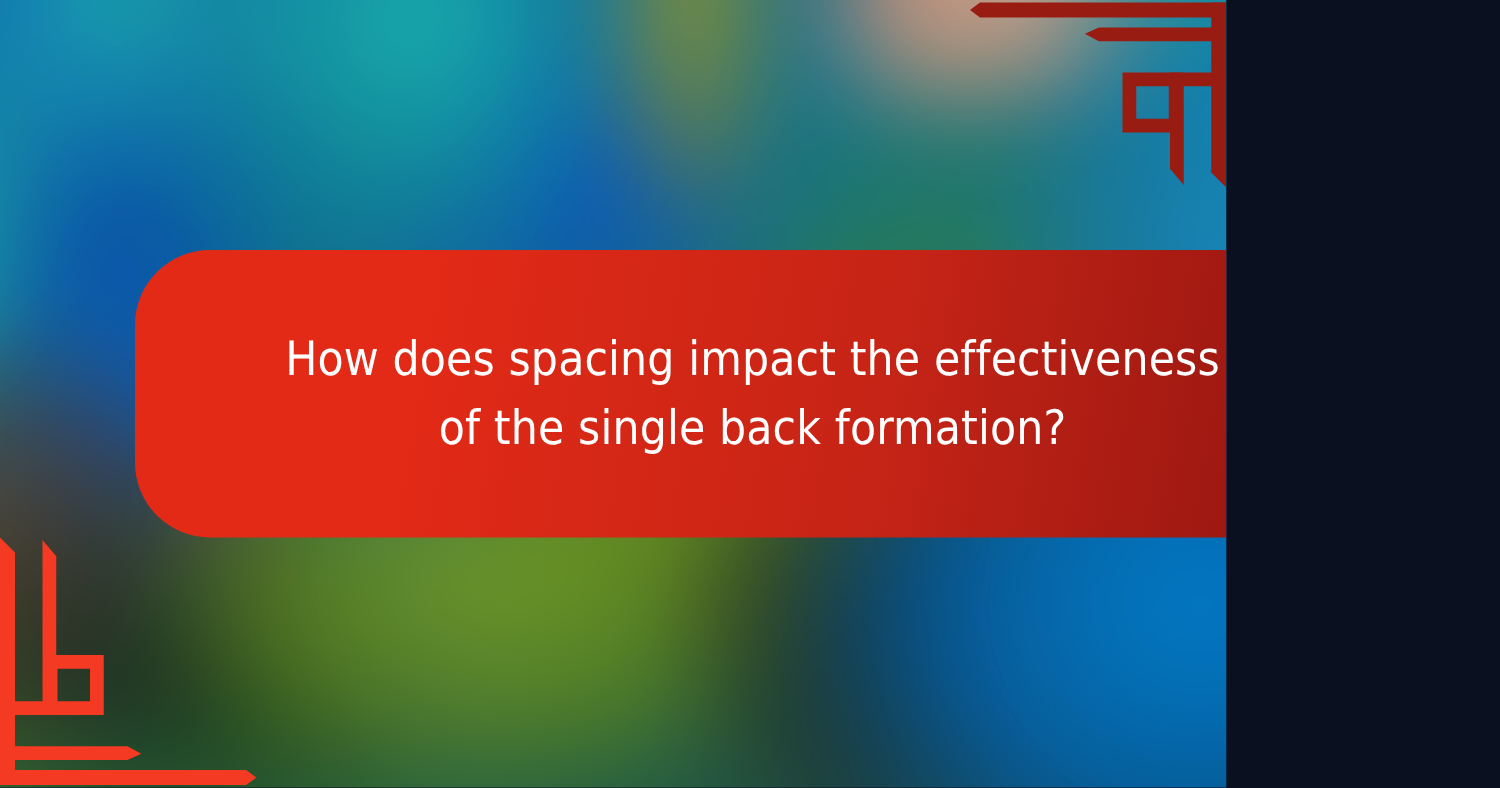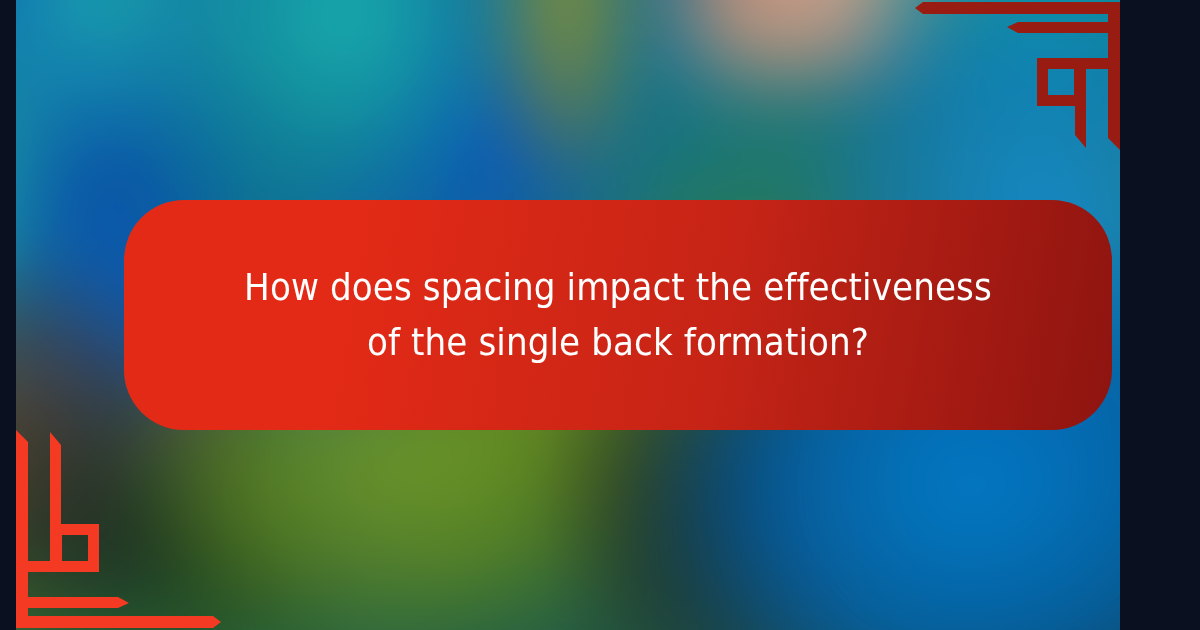--- a/index.html
+++ b/index.html
@@ -2,25 +2,24 @@
 <html><head>
 <meta charset="utf-8">
 <style>
   html, body {
     margin: 0;
     padding: 0;
     background: #0b1020;
   }
   #stage {
     position: relative;
-    width: 1104px;
+    width: 981px;
     height: 630px;
     overflow: hidden;
     font-family: "Liberation Sans", sans-serif;
-    margin-left: 16px;
   }
 
   
   #photo-bg {
     position: absolute;
     inset: -80px;
     background-color: #1a5fa8;
     background-image:
       
       radial-gradient(ellipse 420px 330px at 1010px 560px, rgba(12,120,190,0.98) 0%, rgba(10,95,160,0.85) 45%, rgba(8,60,110,0.0) 78%),

